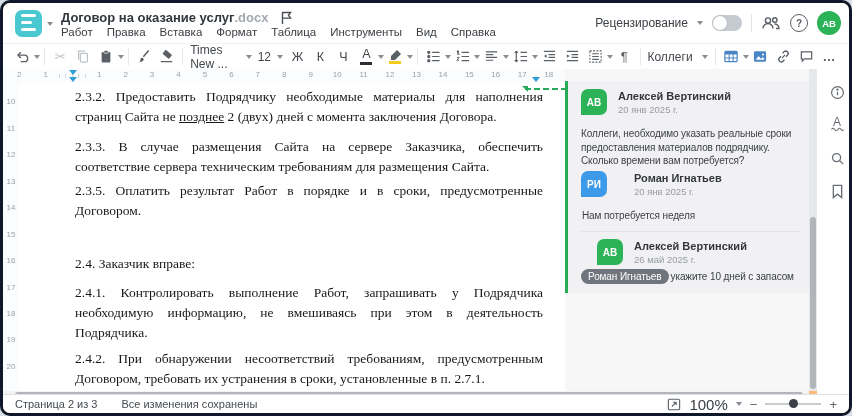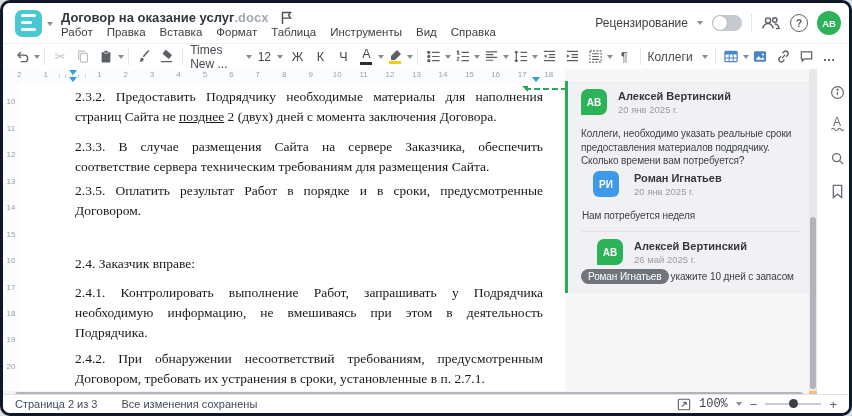--- a/index.html
+++ b/index.html
@@ -82,21 +82,21 @@
   .hscroll{position:absolute;left:0;top:388px;width:806px;height:9px;background:#f2f3f4;}
   .hscroll .thumb{position:absolute;left:12px;top:1px;width:788px;height:7px;background:#b1b4b8;border-radius:3px;}
   .rail{position:absolute;left:814px;top:66px;width:38px;height:331px;background:#fff;}
   .rail .rbtn{position:absolute;left:11px;width:18px;height:18px;color:#676d74;display:flex;align-items:center;justify-content:center;flex-direction:column;}
   .spell-a{font-size:12px;line-height:10px;color:#676d74;}
 
   
   .statusbar{position:absolute;left:0;bottom:0;width:100%;height:19px;background:#fff;border-top:1px solid #dfe1e4;display:flex;align-items:center;padding:0 12px;box-sizing:border-box;font-size:11px;color:#454b52;}
   .sb-left{display:flex;gap:24px;}
   .sb-right{margin-left:auto;display:flex;align-items:center;gap:8px;}
-  .zoom-val{font-size:12px;color:#3b4046;font-family:Liberation Mono, monospace;}
+  .zoom-val{font-size:15px;color:#3b4046;}
   .zslider{width:56px;height:1.5px;background:#c9ccd1;position:relative;}
   .zslider .zknob{position:absolute;left:24px;top:-4px;width:9px;height:9px;border-radius:50%;background:#3c4046;}
   .zpm{font-size:13px;color:#5b6066;line-height:1;}
 </style>
 </head>
 <body>
 
 <div class="window">
 
   <div class="topbar">
@@ -356,21 +356,21 @@
     </div>
   </div>
 
   <div class="cpanel">
     <div class="card">
       <div class="c-ava c-green" style="left:13px;top:8px;">АВ</div>
       <div class="c-name" style="left:50px;top:9px;">Алексей Вертинский</div>
       <div class="c-date" style="left:50px;top:23px;">20 янв 2025 г.</div>
       <div class="c-body" style="left:13px;top:46px;right:2px;">Коллеги, необходимо указать реальные сроки предоставления материалов подрядчику. Сколько времени вам потребуется?</div>
 
-      <div class="c-ava c-blue" style="left:25px;top:90px;border-radius:6px;">РИ</div>
+      <div class="c-ava c-blue" style="left:13px;top:90px;">РИ</div>
       <div class="c-name" style="left:66px;top:91px;">Роман Игнатьев</div>
       <div class="c-date" style="left:66px;top:105px;">20 янв 2025 г.</div>
       <div class="c-body" style="left:14px;top:128px;right:10px;">Нам потребуется неделя</div>
 
       <div class="c-div"></div>
 
       <div class="c-ava c-green" style="left:29px;top:158px;">АВ</div>
       <div class="c-name" style="left:66px;top:159px;">Алексей Вертинский</div>
       <div class="c-date" style="left:66px;top:173px;">26 май 2025 г.</div>
       <div class="c-body" style="left:13px;top:188px;right:8px;"><span class="mention">Роман Игнатьев</span><span>укажите 10 дней с запасом</span></div>

